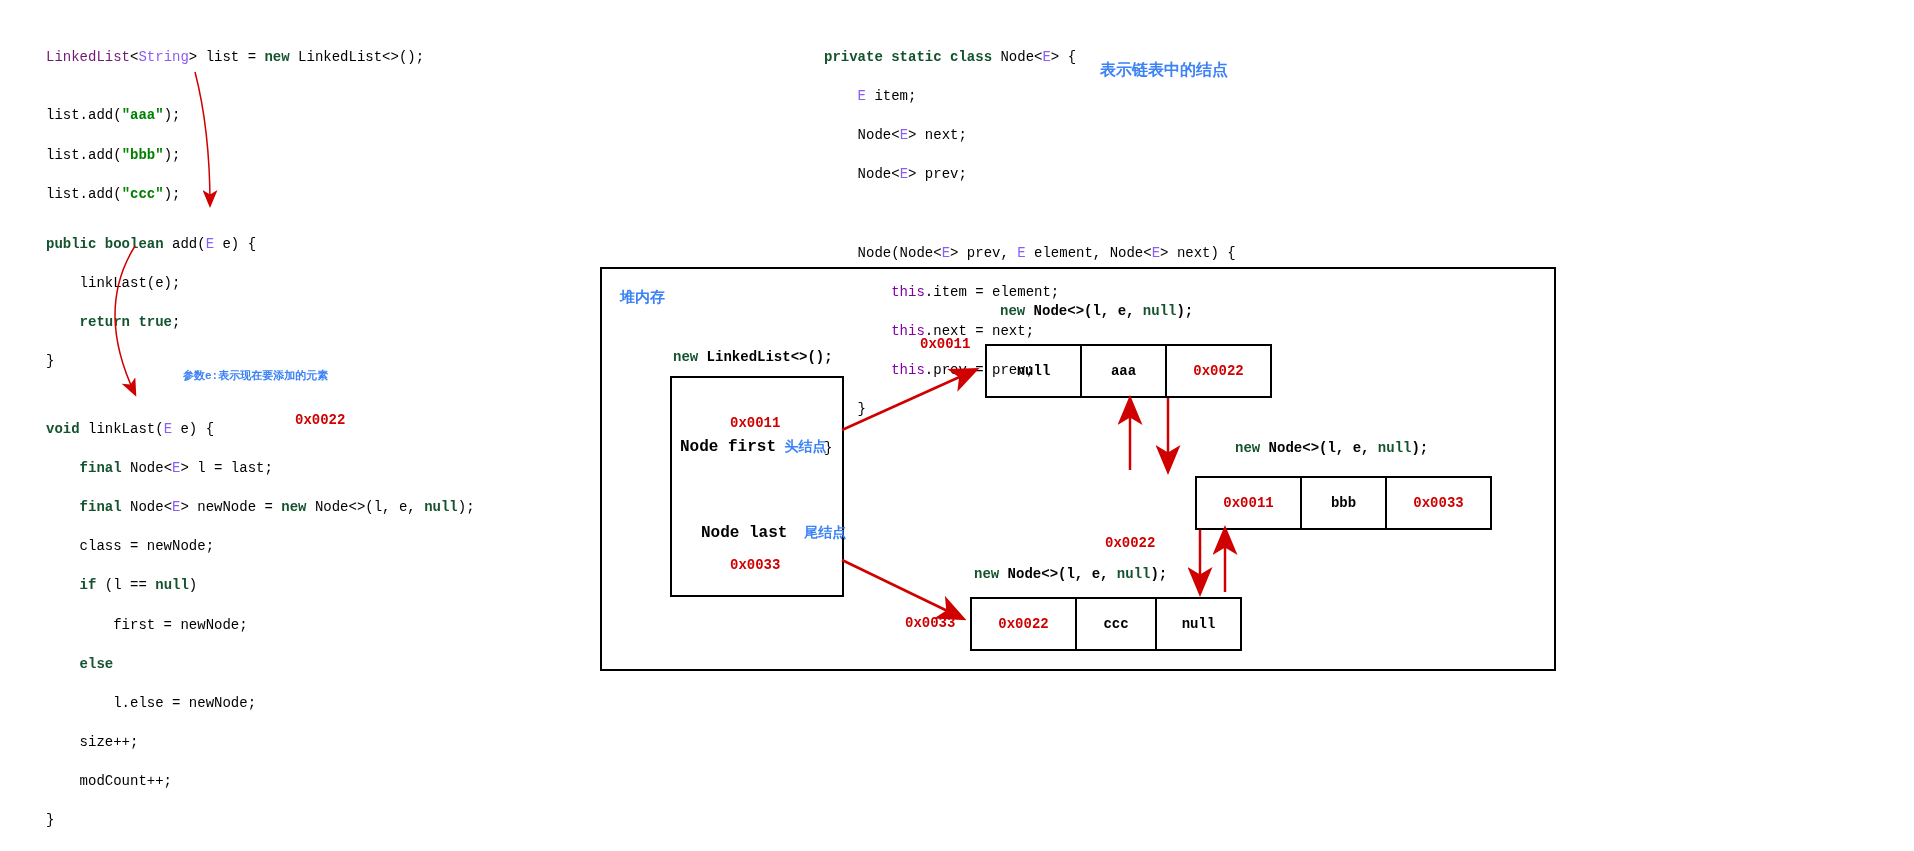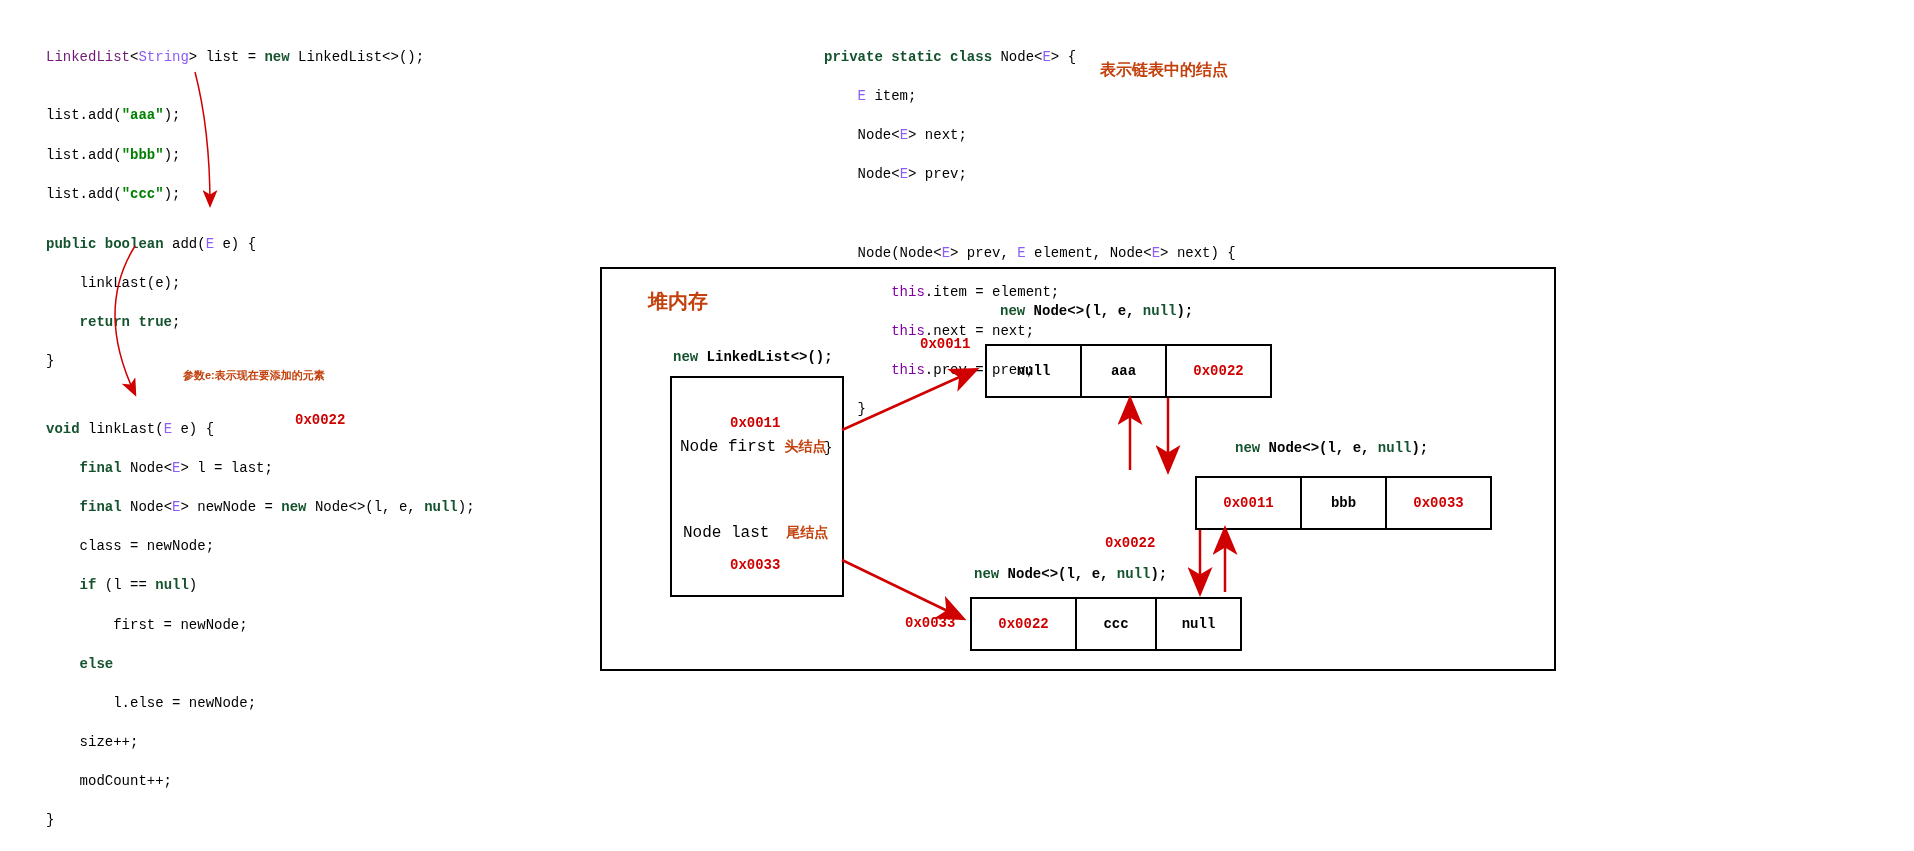--- a/index.html
+++ b/index.html
@@ -1,26 +1,26 @@
 <!DOCTYPE html>
 <html><head>
 <meta charset="utf-8">
 <style>
 html,body{margin:0;padding:0;background:#fff;font-family:"Courier New",Consolas,monospace;font-size:14px;width:1914px;height:851px;overflow:hidden}
 .kw{color:#14532d;font-weight:bold} .kw2{color:#8000a0;font-weight:normal}
 .str{color:#008000;font-weight:bold} .typ{color:#8b5cf6} .mth{color:#701a75}
-.red{color:#d00000;font-weight:bold} .redt{color:#c2410c;font-weight:bold;font-family:Liberation Sans, sans-serif}
+.red{color:#d00000;font-weight:bold} .redt{color:#3b82f6;font-weight:bold;font-family:Liberation Mono, monospace}
 .code{position:absolute;white-space:pre;line-height:1.4}
 .heap{position:absolute;border:2px solid #000}
 .nodebox{position:absolute;border:2px solid #000;display:flex}
 .nodebox>div{border-right:2px solid #000;display:flex;align-items:center;justify-content:center;font-weight:bold;padding:0 4px}
 .nodebox>div:last-child{border-right:none}
 .redc{color:#d00000}
 .lbl{position:absolute;white-space:pre}
-.bold{font-weight:normal}
+.bold{font-weight:bold}
 svg{position:absolute;overflow:visible;pointer-events:none}
 </style>
 </head>
 <body>
 
 <div class="code" style="left:46px;top:28px">
 <span class="mth">LinkedList</span>&lt;<span class="typ">String</span>&gt;<span> list = </span><span class="kw">new</span><span> LinkedList&lt;&gt;();</span>
 <br><br><span></span><span>list.add(</span><span class="str">"aaa"</span><span>);</span>
 <br><span>list.add(</span><span class="str">"bbb"</span><span>);</span>
 <br><span>list.add(</span><span class="str">"ccc"</span><span>);</span>
@@ -60,27 +60,27 @@
 <br><span>        </span><span class="kw2">this</span><span>.item = element;</span>
 <br><span>        </span><span class="kw2">this</span><span>.next = next;</span>
 <br><span>        </span><span class="kw2">this</span><span>.prev = prev;</span>
 <br><span>    }</span>
 <br><span>}</span>
 </div>
 
 <div class="lbl redt" style="left:1100px;top:60px;font-size:16px">表示链表中的结点</div>
 
 <div class="heap" style="left:600px;top:267px;width:952px;height:400px"></div>
-<div class="lbl redt" style="left:648px;top:288px;font-size:20px">堆内存</div>
+<div class="lbl redt" style="left:620px;top:288px;font-size:15px">堆内存</div>
 
 <div class="lbl" style="left:673px;top:349px;font-weight:bold"><span class="kw">new</span><span> LinkedList&lt;&gt;();</span></div>
 <div style="position:absolute;left:670px;top:376px;width:170px;height:217px;border:2px solid #000"></div>
 <div class="lbl red" style="left:730px;top:415px">0x0011</div>
 <div class="lbl" style="left:680px;top:438px"><span class="bold" style="font-size:16px">Node first</span> <span class="redt">头结点</span></div>
-<div class="lbl" style="left:683px;top:524px"><span class="bold" style="font-size:16px">Node last</span>  <span class="redt">尾结点</span></div>
+<div class="lbl" style="left:701px;top:524px"><span class="bold" style="font-size:16px">Node last</span>  <span class="redt">尾结点</span></div>
 <div class="lbl red" style="left:730px;top:557px">0x0033</div>
 
 <div class="lbl" style="left:1000px;top:303px;font-weight:bold"><span class="kw">new</span><span> Node&lt;&gt;(l, e, </span><span class="kw">null</span><span>);</span></div>
 <div class="lbl red" style="left:920px;top:336px">0x0011</div>
 <div class="nodebox" style="left:985px;top:344px;height:50px">
   <div style="width:85px">null</div>
   <div style="width:75px">aaa</div>
   <div style="width:95px" class="redc">0x0022</div>
 </div>
 

